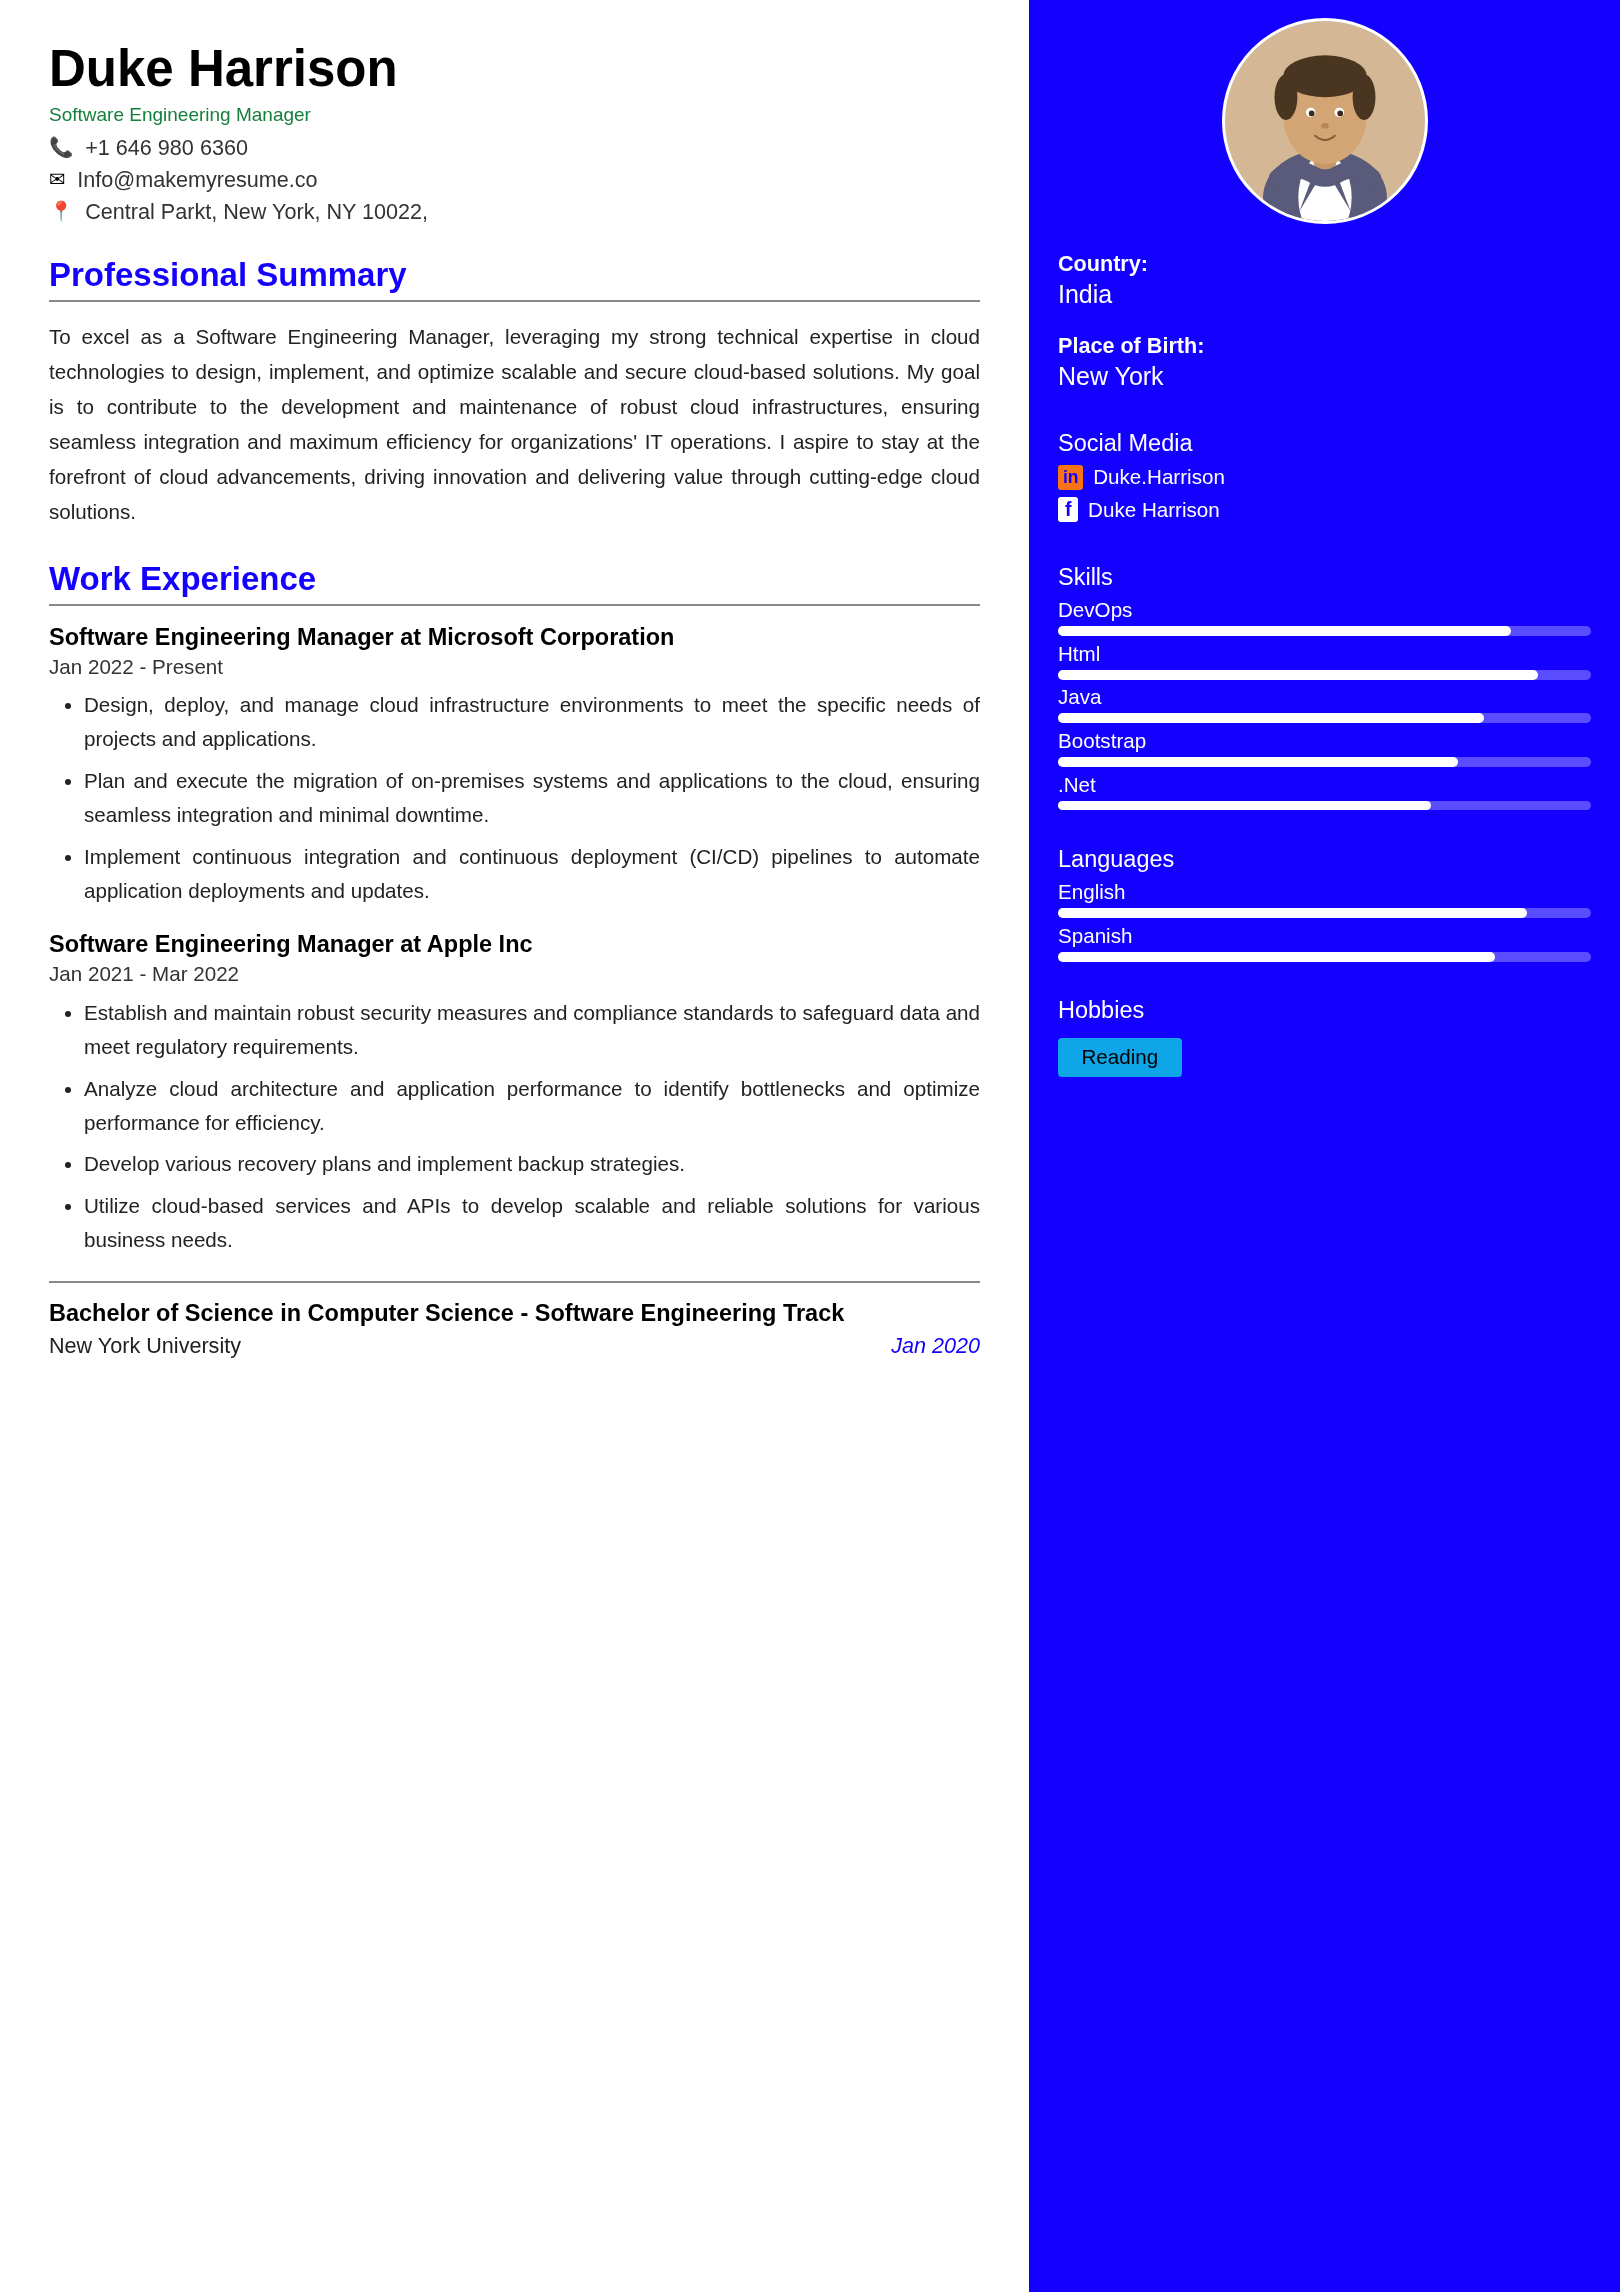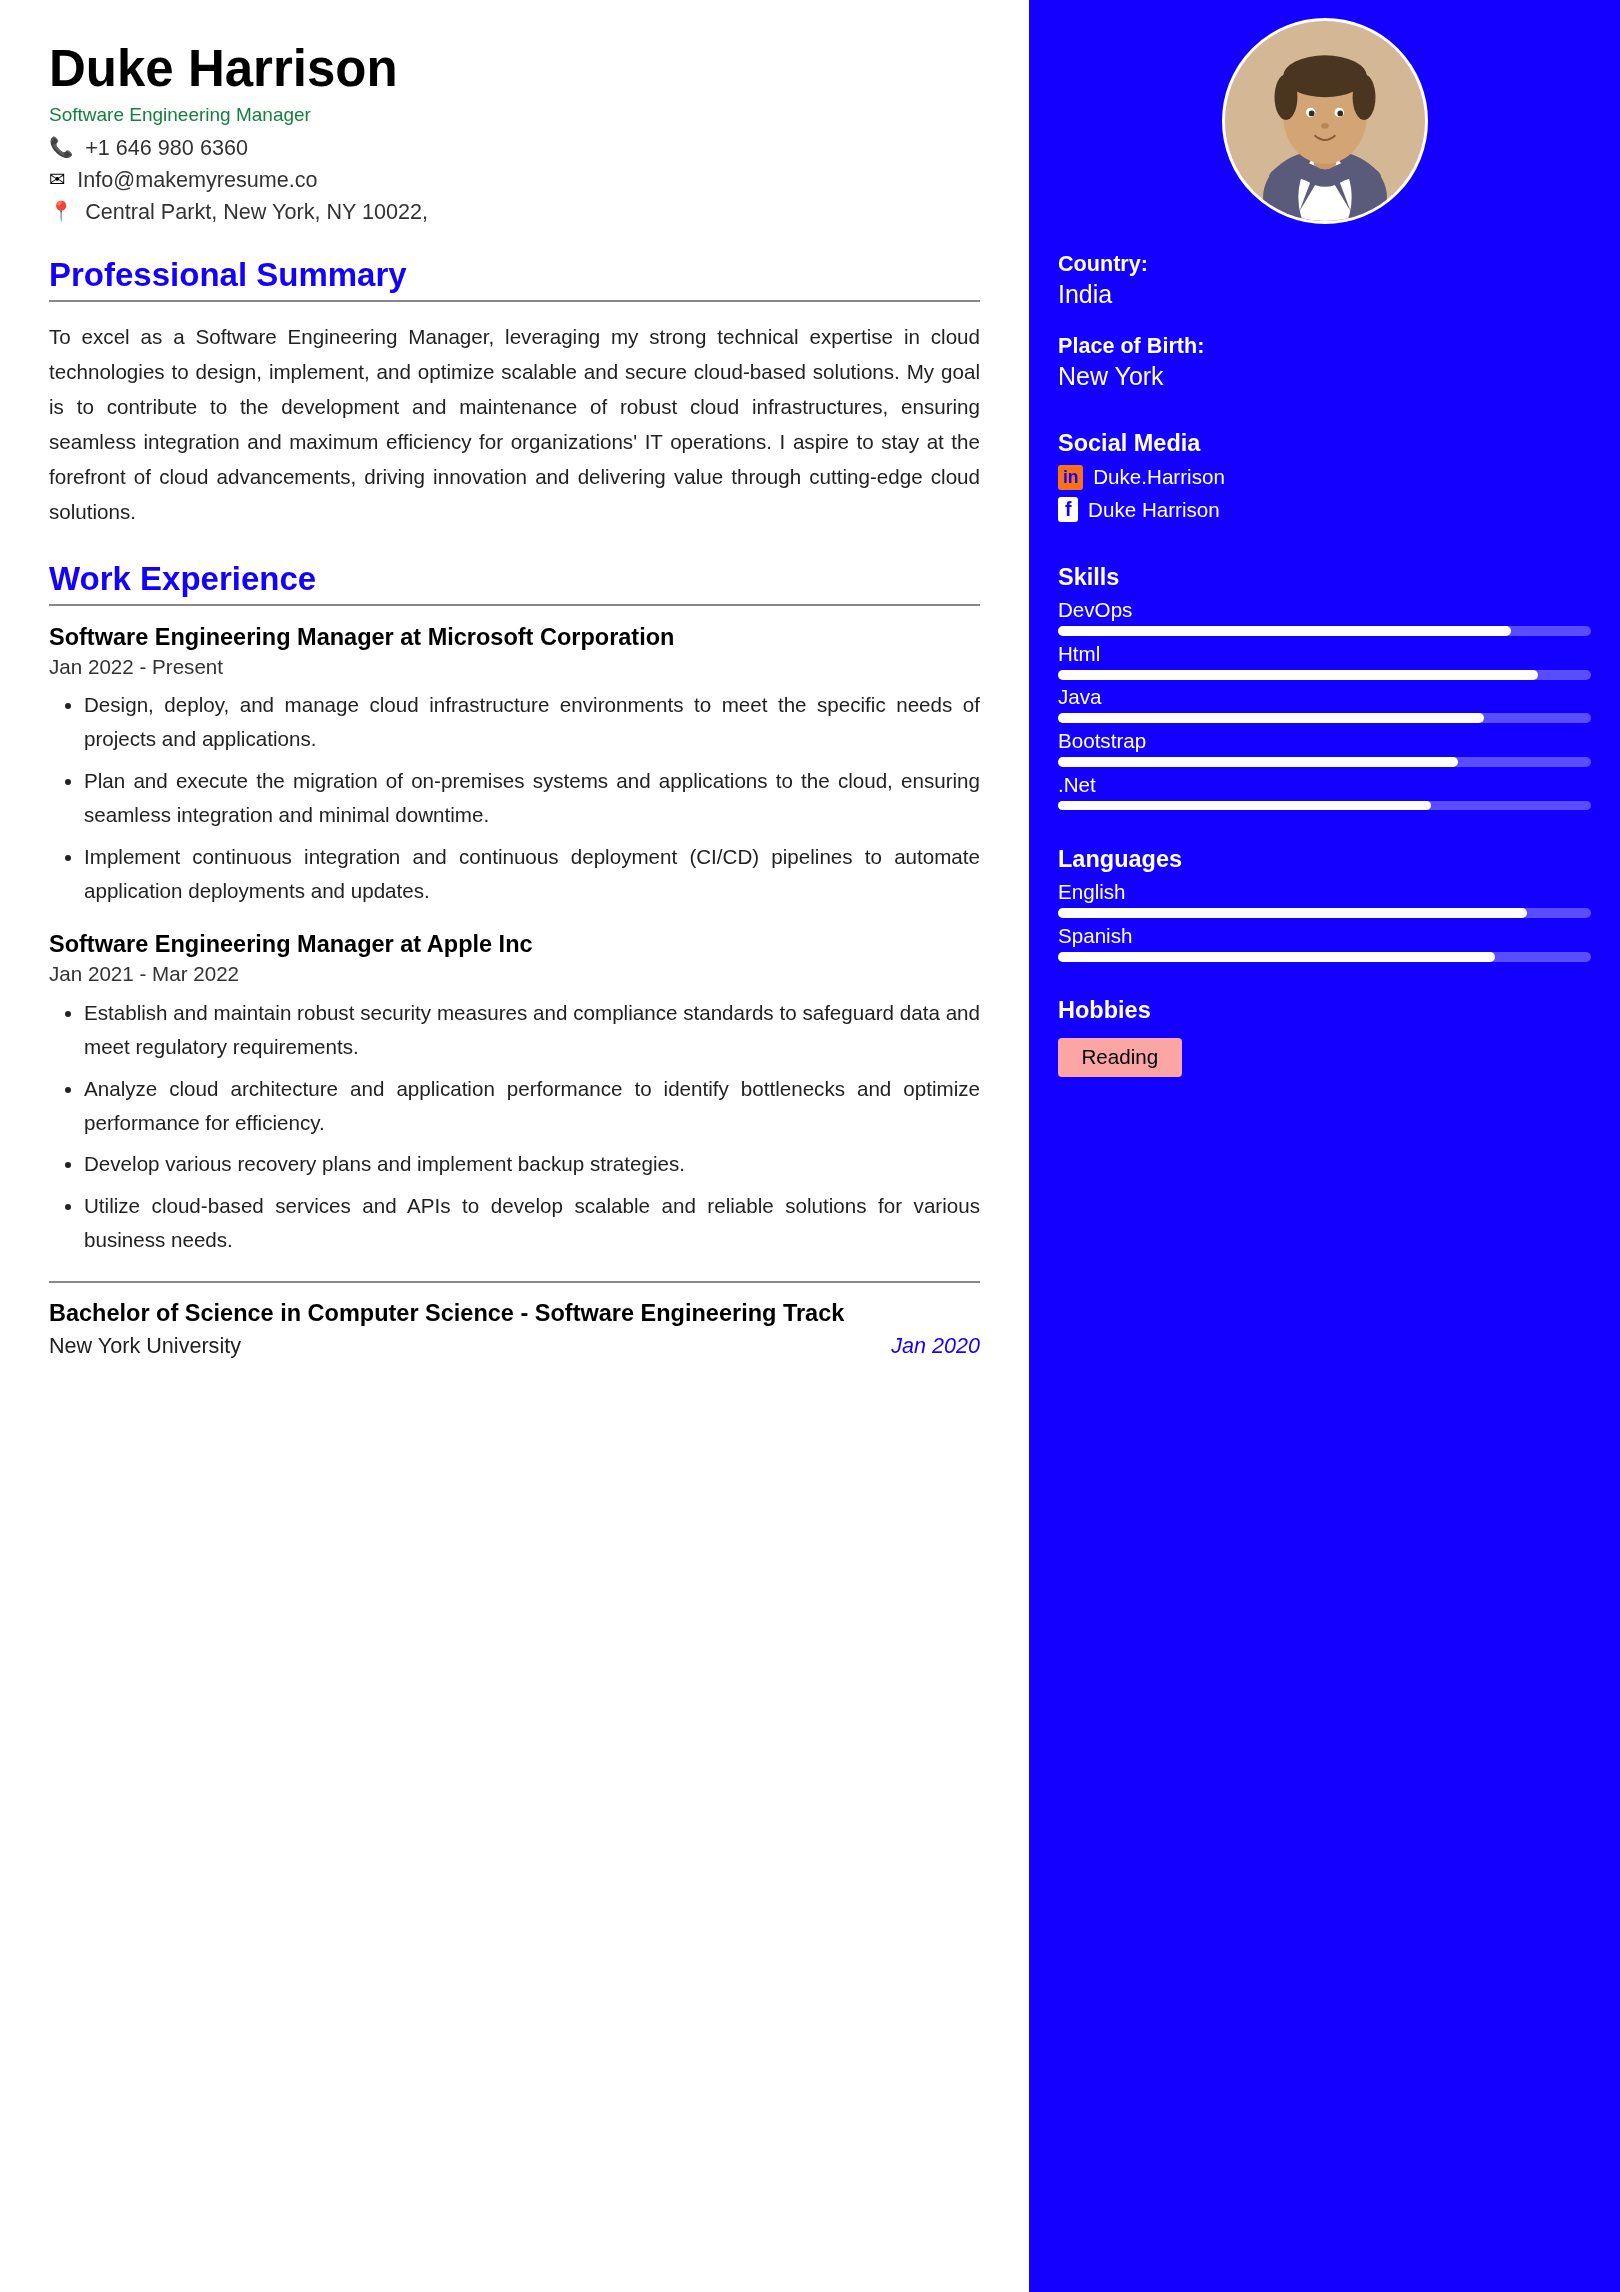--- a/index.html
+++ b/index.html
@@ -175,31 +175,31 @@
       background: rgba(255,255,255,0.3);
       border-radius: 4.9px;
       margin-bottom: 2px;
     }
     .lang-bar-fill {
       height: 9.8px;
       background: #fff;
       border-radius: 4.9px;
     }
     .hobby-badge {
-      background: #fca5a5;
+      background: #0ea5e9;
       color: #000;
       font-size: 20.6px;
       padding: 7.8px 23.5px;
       border-radius: 3.9px;
       display: inline-block;
       margin-top: 5.9px;
     }
     .sidebar-section-title {
       font-size: 23.5px;
-      font-weight: 700;
+      font-weight: 400;
       color: #fff;
       margin-bottom: 7.8px;
       margin-top: 15.7px;
     }
   </style>
 </head>
 <body>
 
 <div class="left-panel">
 

